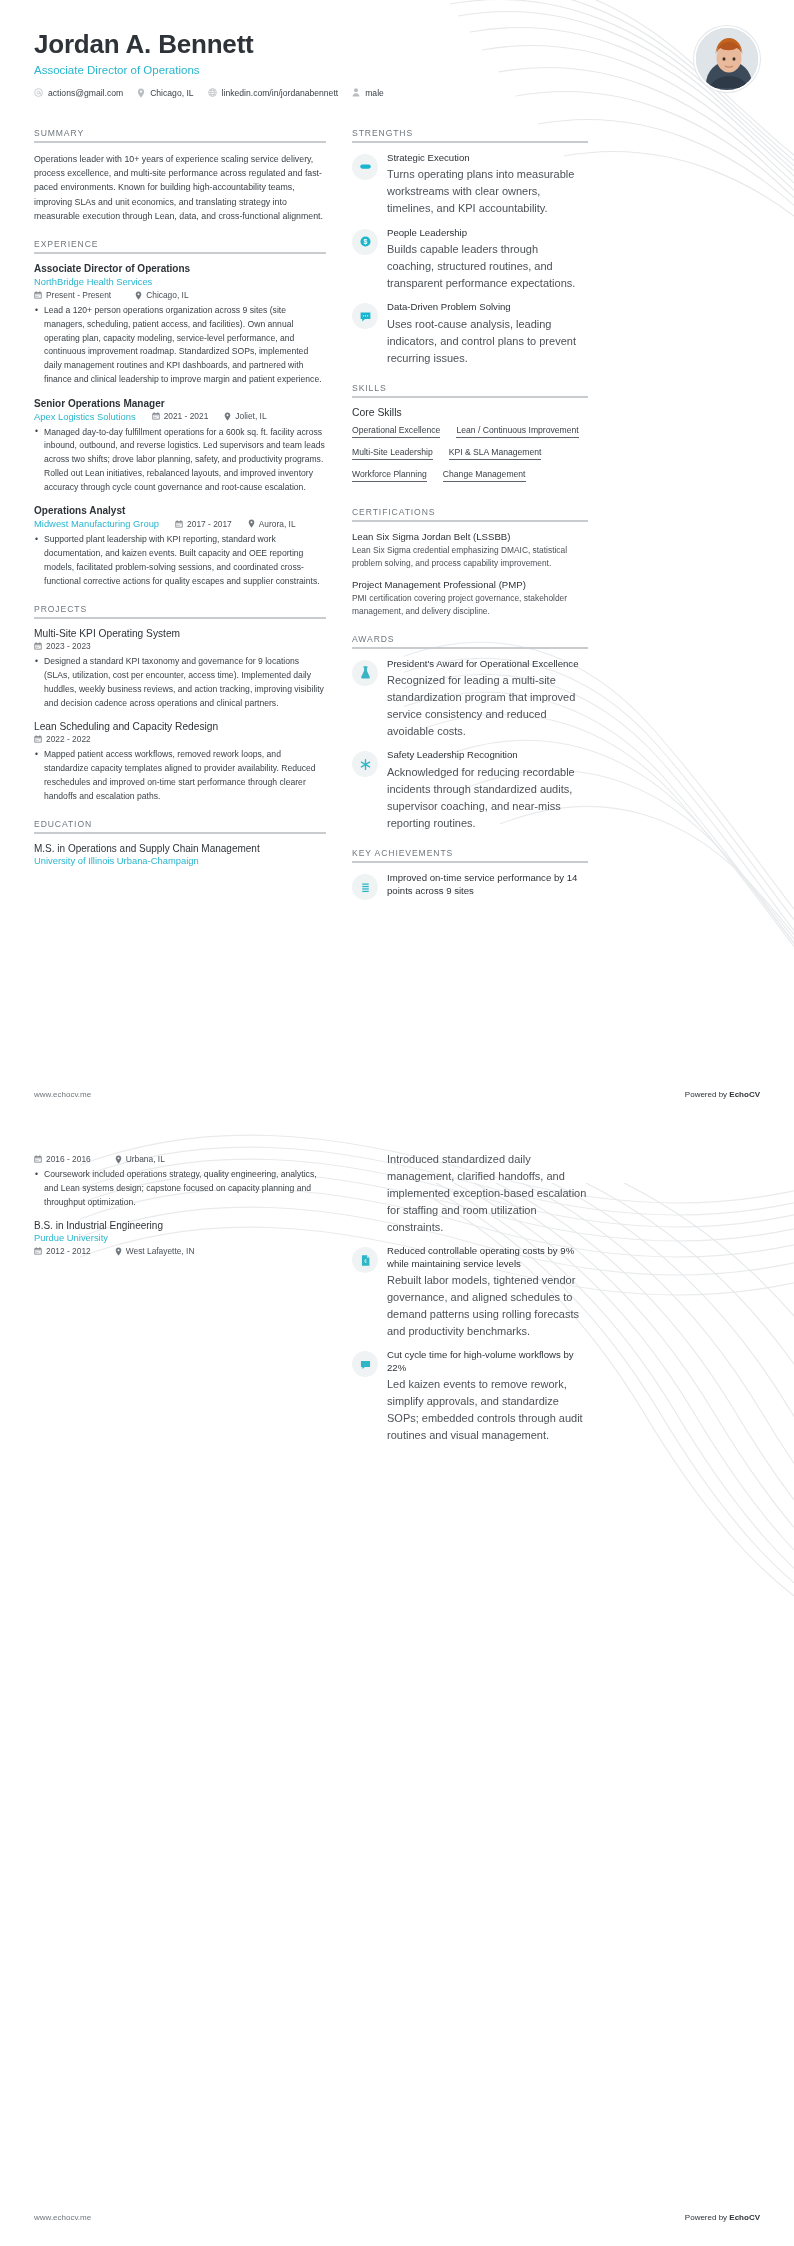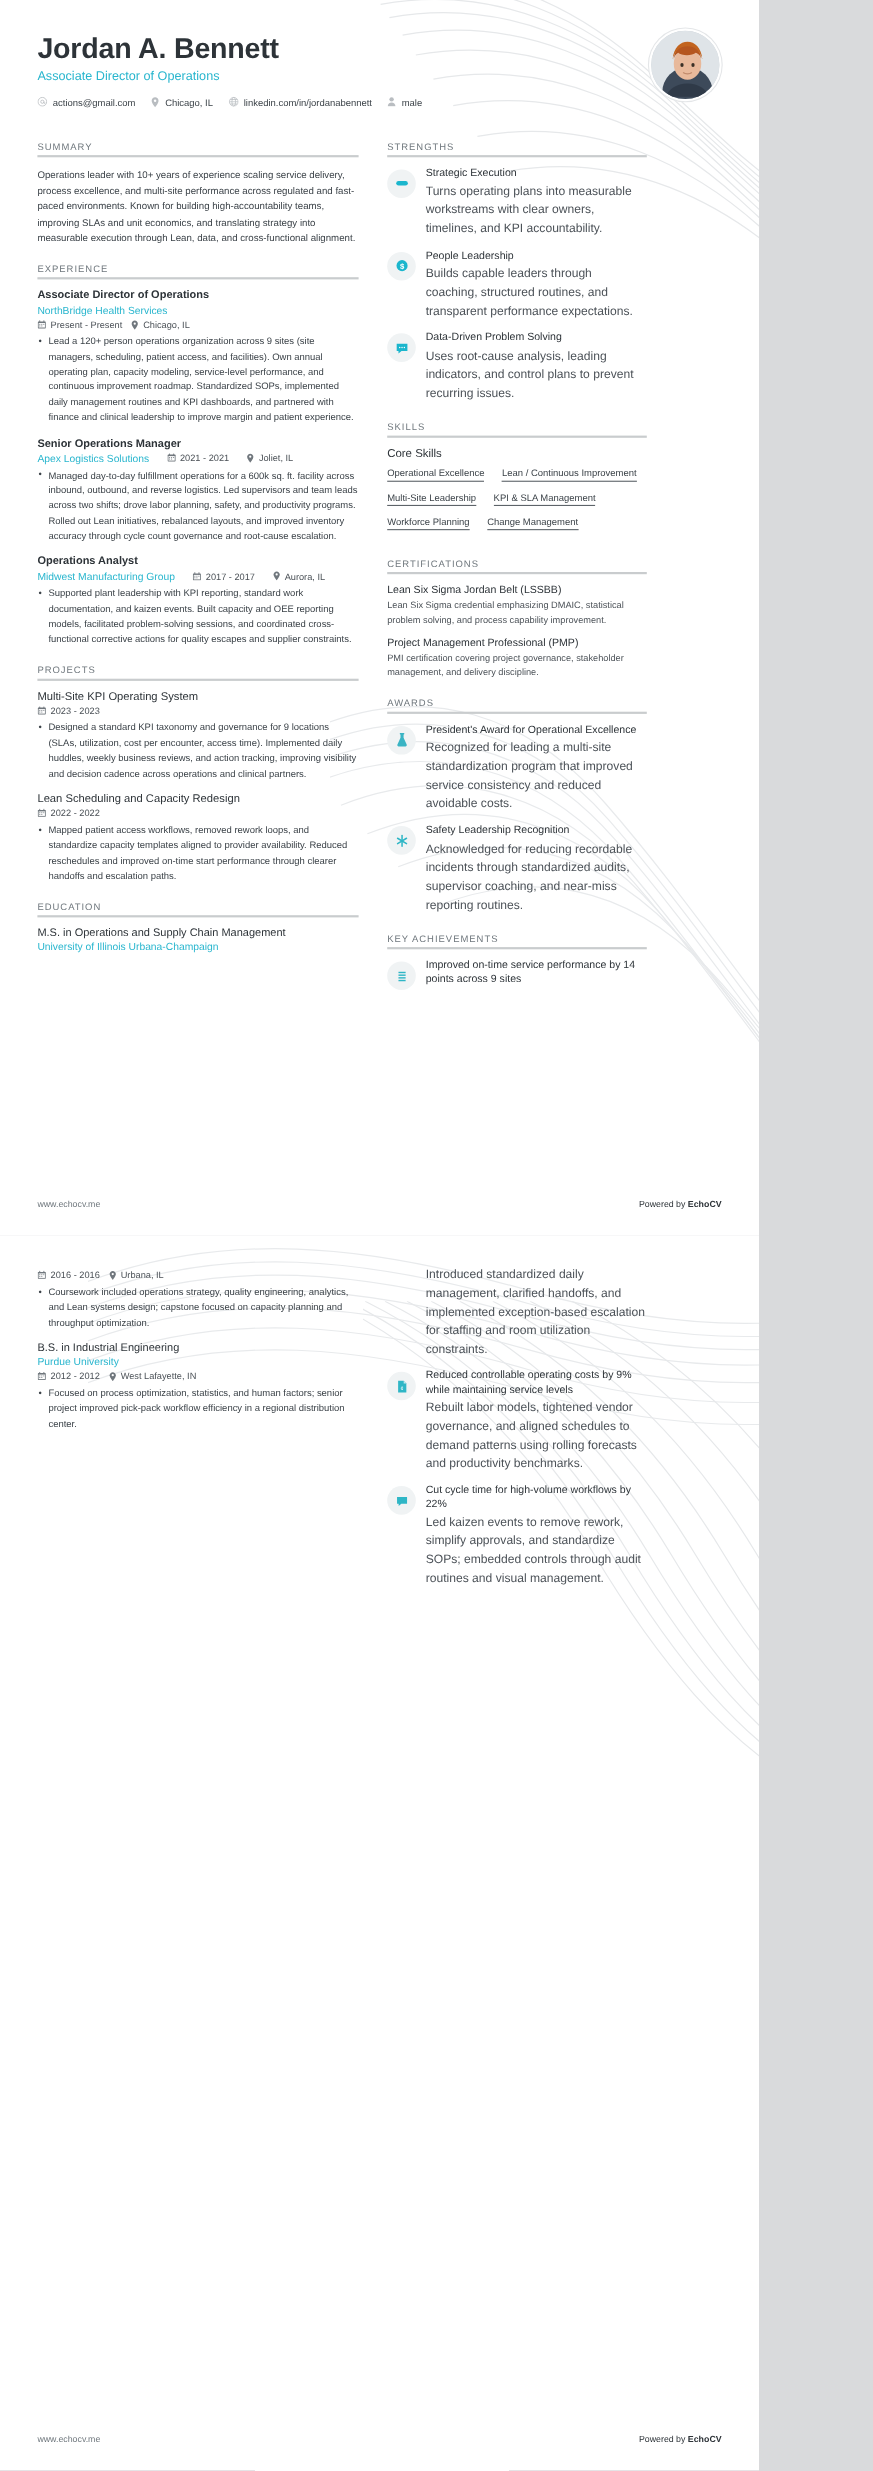--- a/index.html
+++ b/index.html
@@ -4,21 +4,21 @@
 <style>
   * { box-sizing: border-box; margin: 0; padding: 0; }
   html, body {
     width: 794px;
     background: #d9dadc;
     font-family: "Liberation Sans", sans-serif;
     -webkit-font-smoothing: antialiased;
   }
   .page {
     position: relative;
-    width: 690px;
+    width: 794px;
     height: 1123px;
     background: #ffffff;
     overflow: hidden;
   }
   .page + .page { margin-top: 0; }
 
   
   .deco { position: absolute; pointer-events: none; }
   .deco-tr { top: -30px; right: -20px; width: 420px; height: 330px; }
   .deco-mid { top: 600px; right: -40px; width: 430px; height: 420px; }
@@ -109,21 +109,21 @@
     color: #2d3338;
     margin-bottom: 2px;
   }
   .entry-org {
     font-size: 9.4px;
     color: #29b6ce;
   }
   .meta-row {
     display: flex;
     align-items: center;
-    gap: 8px;
+    gap: 24px;
     margin-top: 3px;
     flex-wrap: wrap;
   }
   .org-line {
     display: flex;
     align-items: center;
     gap: 16px;
     flex-wrap: wrap;
   }
   .meta {
@@ -766,23 +766,20 @@
           <span class="meta">
             <span class="ic">
                 <svg width="7" height="9" viewBox="0 0 12 16">
                   <path d="M6 0.8C3.2 0.8 1 3 1 5.8C1 9.5 6 15.2 6 15.2S11 9.5 11 5.8C11 3 8.8 0.8 6 0.8Z" fill="#70777d"></path>
                   <circle cx="6" cy="5.7" r="1.8" fill="#ffffff"></circle>
                 </svg>
               </span>
             <span>West Lafayette, IN</span>
           </span>
         </div>
-        <ul class="bullets">
-          <li>Focused on process optimization, statistics, and human factors; senior project improved pick-pack workflow efficiency in a regional distribution center.</li>
-        </ul>
       </div>
 
     </div>
 
     <div class="col-right">
 
       <div class="strength" style="margin-left:35px">
         <div class="strength-body">
           <div class="strength-desc">Introduced standardized daily management, clarified handoffs, and implemented exception-based escalation for staffing and room utilization constraints.</div>
         </div>

